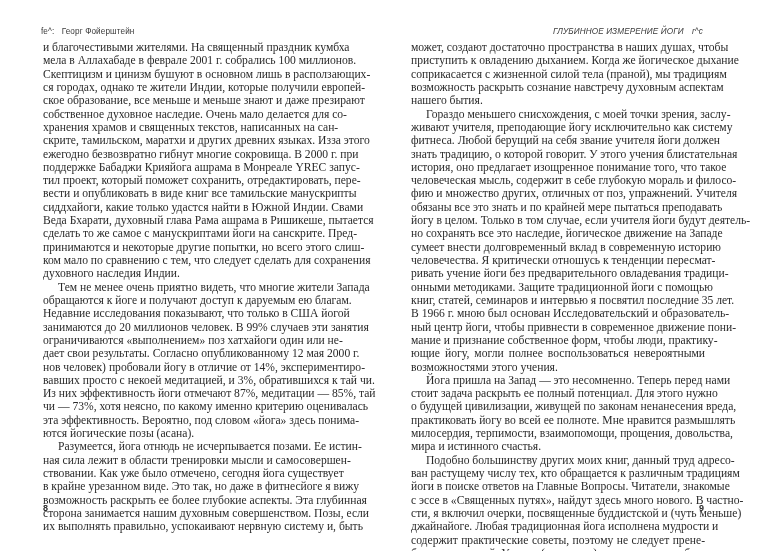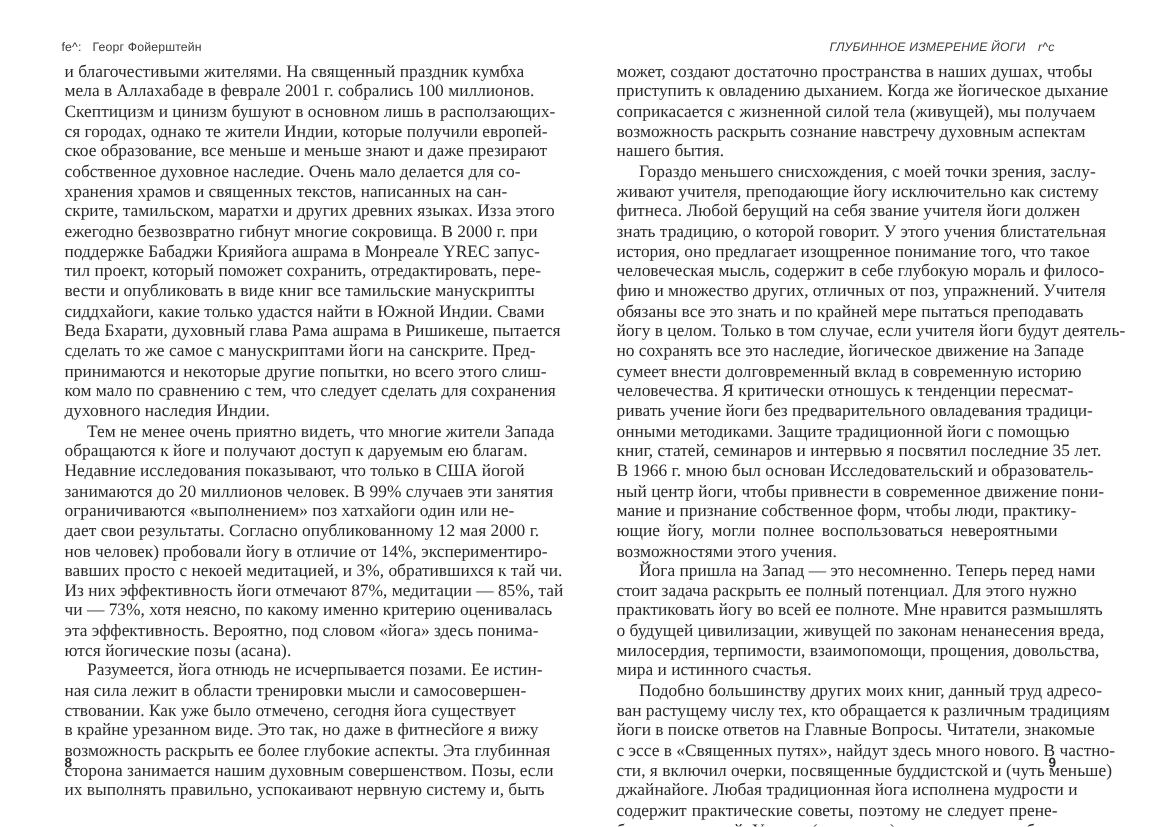--- a/index.html
+++ b/index.html
@@ -89,21 +89,21 @@
   </div>
 
   <div class="page page-right">
     <div class="running-head">
       <span>ГЛУБИННОЕ ИЗМЕРЕНИЕ ЙОГИ</span>
       <span class="mark">r^c</span>
     </div>
     <div class="body-text" id="right-body">
         <span class="line">может, создают достаточно пространства в наших душах, чтобы</span>
         <span class="line">приступить к овладению дыханием. Когда же йогическое дыхание</span>
-        <span class="line">соприкасается с жизненной силой тела (живущей), мы получаем</span>
+        <span class="line">соприкасается с жизненной силой тела (праной), мы традициям</span>
         <span class="line">возможность раскрыть сознание навстречу духовным аспектам</span>
         <span class="line last">нашего бытия.</span>
         <span class="line indent">Гораздо меньшего снисхождения, с моей точки зрения, заслу-</span>
         <span class="line">живают учителя, преподающие йогу исключительно как систему</span>
         <span class="line">фитнеса. Любой берущий на себя звание учителя йоги должен</span>
         <span class="line">знать традицию, о которой говорит. У этого учения блистательная</span>
         <span class="line">история, оно предлагает изощренное понимание того, что такое</span>
         <span class="line">человеческая мысль, содержит в себе глубокую мораль и филосо-</span>
         <span class="line">фию и множество других, отличных от поз, упражнений. Учителя</span>
         <span class="line">обязаны все это знать и по крайней мере пытаться преподавать</span>
@@ -114,22 +114,22 @@
         <span class="line">ривать учение йоги без предварительного овладевания традици-</span>
         <span class="line">онными методиками. Защите традиционной йоги с помощью</span>
         <span class="line">книг, статей, семинаров и интервью я посвятил последние 35 лет.</span>
         <span class="line">В 1966 г. мною был основан Исследовательский и образователь-</span>
         <span class="line">ный центр йоги, чтобы привнести в современное движение пони-</span>
         <span class="line">мание и признание собственное форм, чтобы люди, практику-</span>
         <span class="line">ющие йогу, могли полнее воспользоваться невероятными</span>
         <span class="line last">возможностями этого учения.</span>
         <span class="line indent">Йога пришла на Запад — это несомненно. Теперь перед нами</span>
         <span class="line">стоит задача раскрыть ее полный потенциал. Для этого нужно</span>
+        <span class="line">о будущей цивилизации, живущей по законам ненанесения вреда,</span>
         <span class="line">практиковать йогу во всей ее полноте. Мне нравится размышлять</span>
-        <span class="line">о будущей цивилизации, живущей по законам ненанесения вреда,</span>
         <span class="line">милосердия, терпимости, взаимопомощи, прощения, довольства,</span>
         <span class="line last">мира и истинного счастья.</span>
         <span class="line indent">Подобно большинству других моих книг, данный труд адресо-</span>
         <span class="line">ван растущему числу тех, кто обращается к различным традициям</span>
         <span class="line">йоги в поиске ответов на Главные Вопросы. Читатели, знакомые</span>
         <span class="line">с эссе в «Священных путях», найдут здесь много нового. В частно-</span>
         <span class="line">сти, я включил очерки, посвященные буддистской и (чуть меньше)</span>
         <span class="line">джайнайоге. Любая традиционная йога исполнена мудрости и</span>
         <span class="line">содержит практические советы, поэтому не следует прене-</span>
         <span class="line">брегать ни одной. Учение (свадхьява) очень важно, особенно для</span>

